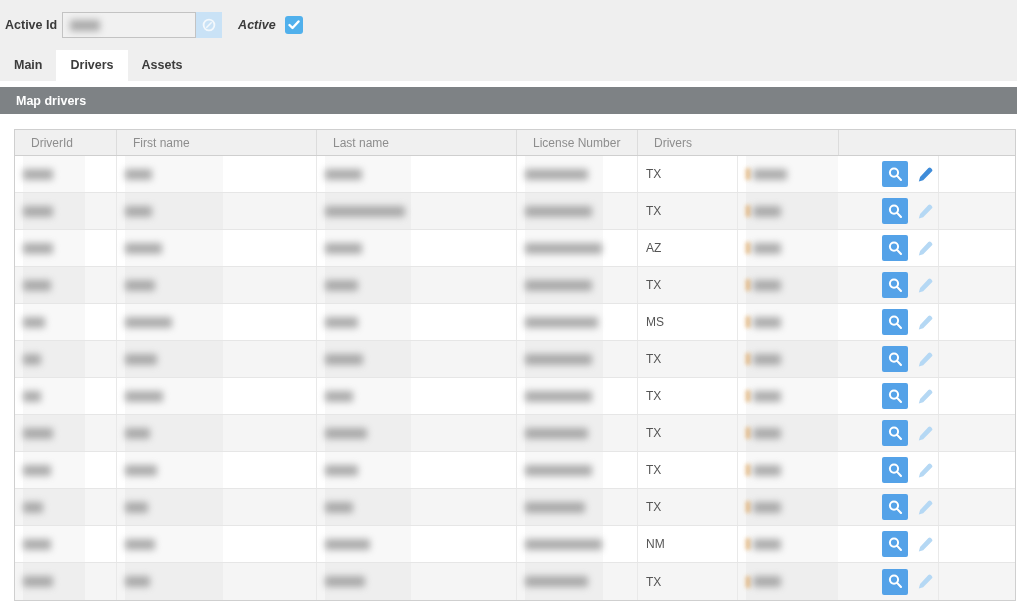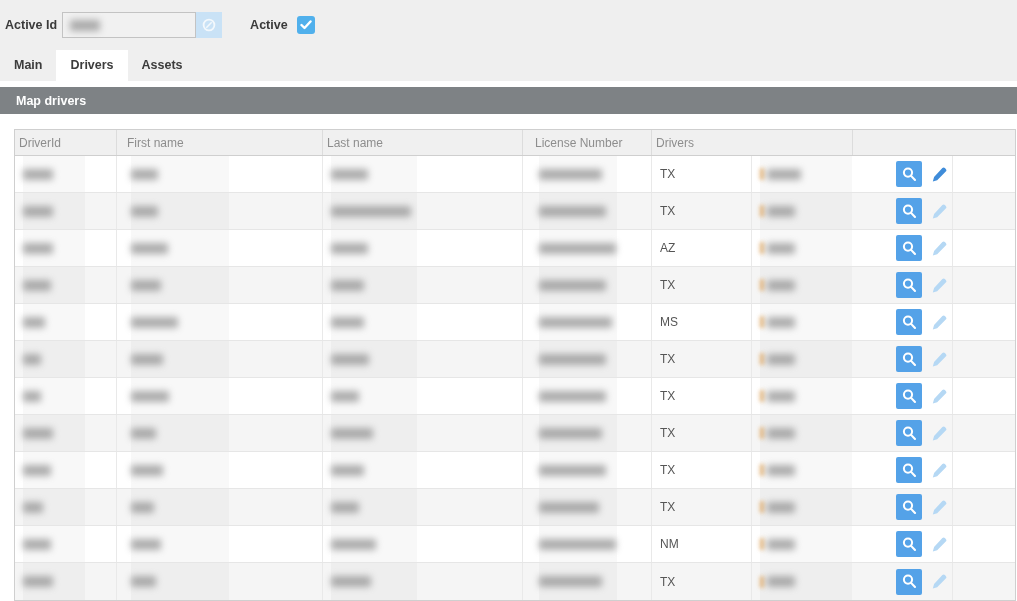--- a/index.html
+++ b/index.html
@@ -17,21 +17,21 @@
   }
   .lbl { font-weight:700; color:#3a3a3a; font-size:12.5px; white-space:nowrap; }
   .account-input {
     margin-left:5px; width:134px; height:26px; background:#f1f1f1;
     border:1px solid #c3c3c3; display:flex; align-items:center; padding-left:7px;
   }
   .lookup-btn {
     width:26px; height:26px; border:none; background:#c9e2f6; cursor:pointer;
     display:flex; align-items:center; justify-content:center; padding:0;
   }
-  .active-lbl { margin-left:28px; }
+  .active-lbl { margin-left:16px;font-style:italic; }
   .checkbox {
     margin-left:9px; width:18px; height:18px; border-radius:3px;
     background:#50b0ec; display:flex; align-items:center; justify-content:center;
     cursor:pointer;
   }
 
   
   .tabs { height:31px; background:#efefef; display:flex; padding-left:0; }
   .tab {
     padding:0 14px; line-height:31px; font-weight:700; font-size:12.5px;
@@ -47,33 +47,33 @@
   }
 
   
   .table {
     margin:15px 1px 0 14px; width:1002px;
     border:1px solid #cfcfcf;
   }
   .thead { display:flex; height:26px; background:#f0f0f0; border-bottom:1px solid #cfcfcf; }
   .th {
     color:#8d8d8d; font-size:12px; display:flex; align-items:center;
-    padding-left:4px; border-right:1px solid #dcdcdc; height:100%;
+    padding-left:16px; border-right:1px solid #dcdcdc; height:100%;
   }
   .th:last-child { border-right:none; }
   .tr { display:flex; height:37px; border-bottom:1px solid #e6e6e6; background:#ffffff; }
   .tr:nth-child(even) { background:#f5f5f5; }
   .tr:last-child { border-bottom:none; }
   .td {
     display:flex; align-items:center; padding-left:8px;
     border-right:1px solid #e9e9e9; height:100%; position:relative;
   }
   .td:last-child { border-right:none; }
-  .c0 { width:102px; } .c1 { width:200px;margin-left:6px; } .c2 { width:200px; }
-  .c3 { width:121px;margin-left:8px; } .c4 { width:100px; } .c5 { width:201px; }
+  .c0 { width:102px; } .c1 { width:200px; } .c2 { width:200px; }
+  .c3 { width:121px; } .c4 { width:100px; } .c5 { width:201px; }
   .c6 { flex:1; }
   .state-text { color:#555; font-size:12px;text-align:right; }
 
   
   .patch {
     display:flex; align-items:center; height:100%; padding-left:0;
     background:rgba(125,125,125,0.055);
   }
   .p0 { width:62px; } .p1 { width:98px; } .p2 { width:86px; }
   .p3 { width:78px; } .p5 { width:92px; }

